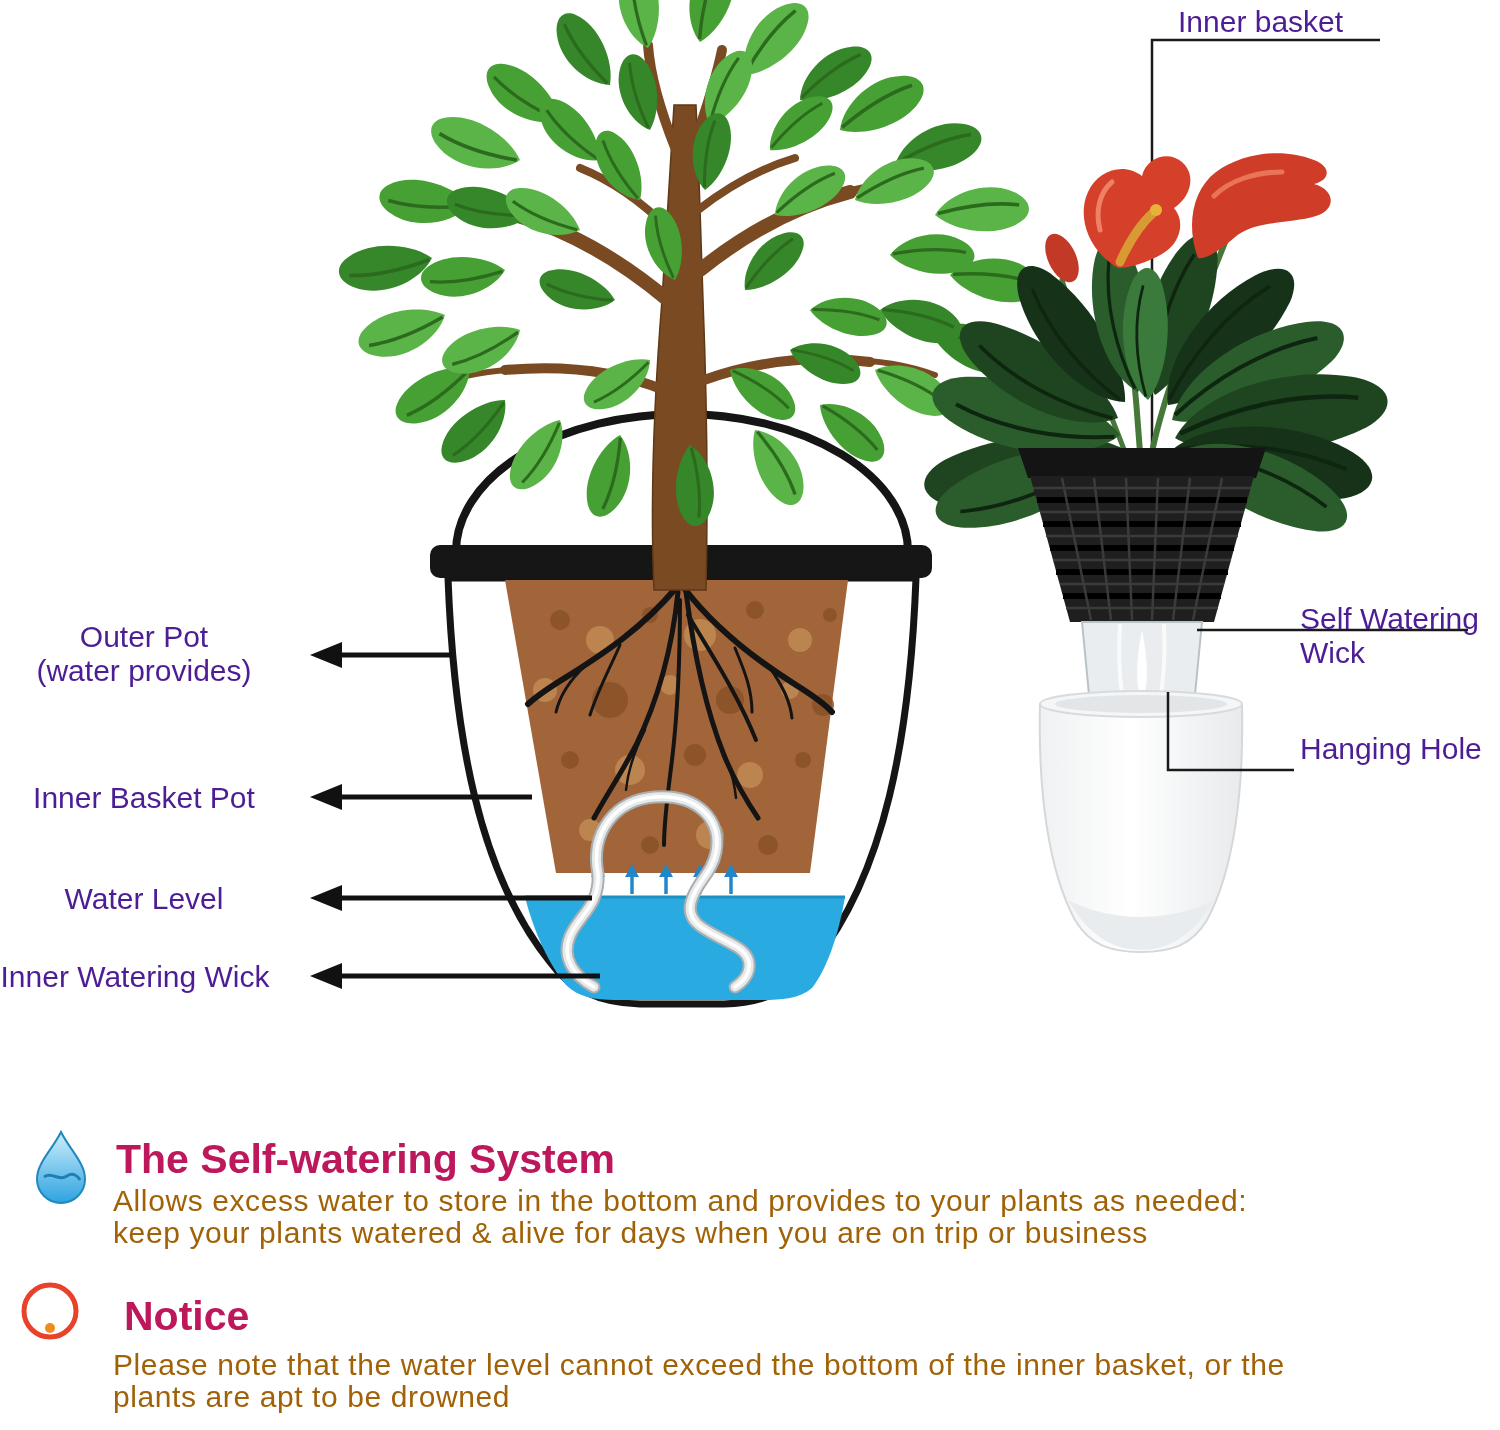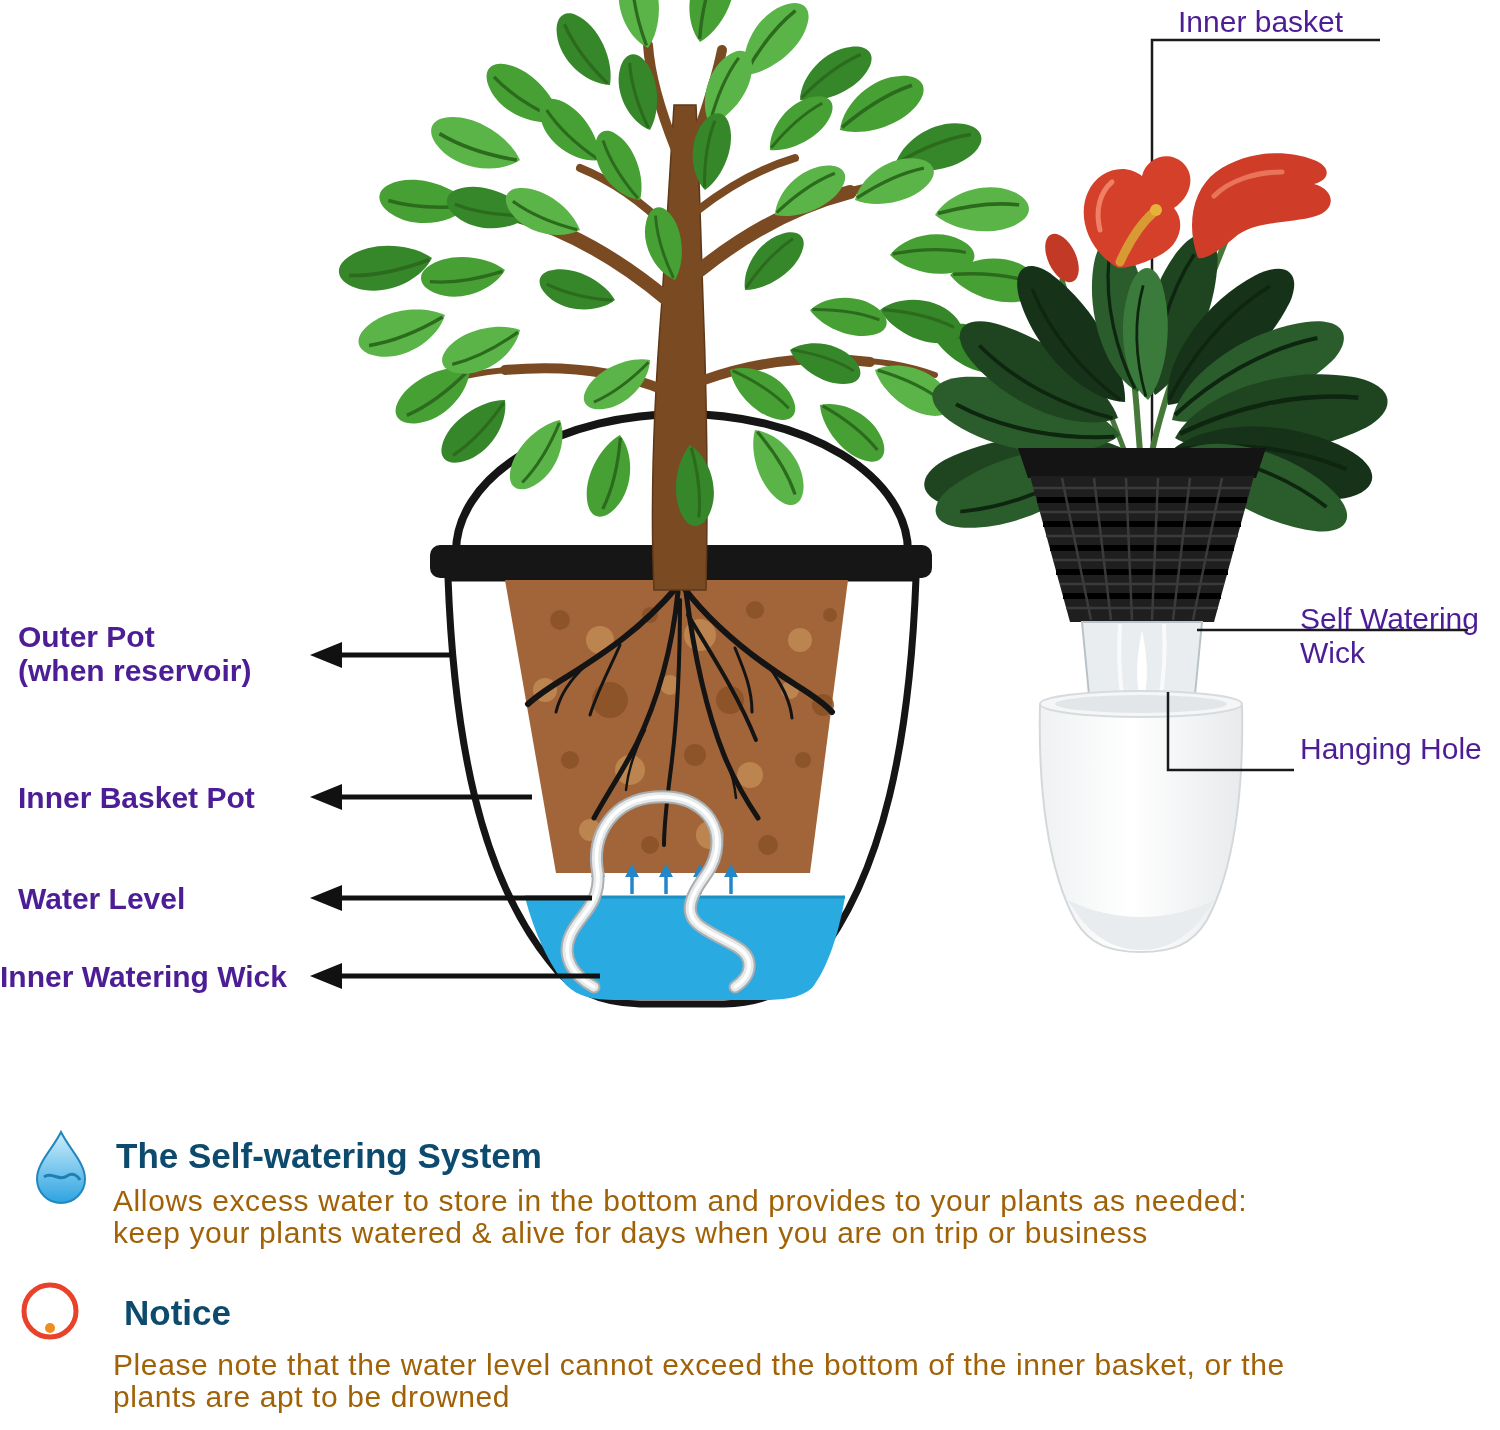--- a/index.html
+++ b/index.html
@@ -8,22 +8,22 @@
     font-family:"Liberation Sans", sans-serif;color:#1c1c1c;overflow:hidden;
   }
   svg.canvas{position:absolute;left:0;top:0;}
   .outline{stroke:#151515;stroke-width:8;fill:none;}
   .potbody{stroke:#151515;stroke-width:7;fill:#ffffff;}
   .root{stroke:#141414;fill:none;stroke-linecap:round;}
   .branch{stroke:#7a4a22;fill:none;stroke-linecap:round;}
   .callout{stroke:#1a1a1a;stroke-width:2.5;fill:none;}
   .arrowline{stroke:#111111;stroke-width:5;}
   .lbl{position:absolute;font-size:30px;line-height:34px;color:#4c1d95;white-space:nowrap;}
-  .lbl.r{text-align:left;font-weight:bold;}
-  .h1{position:absolute;font-size:35px;font-weight:bold;color:#0c4a6e;white-space:nowrap;text-align:center;}
+  .lbl.r{text-align:center;}
+  .h1{position:absolute;font-size:41px;font-weight:bold;color:#be185d;white-space:nowrap;text-align:center;}
   .body-line{position:absolute;font-size:30px;color:#a16207;letter-spacing:0.6px;white-space:nowrap;}
 </style>
 </head>
 <body>
 
 <svg class="canvas" width="1500" height="1430" viewBox="0 0 1500 1430">
   <defs>
     <g id="leaf">
       <path d="M0 0 C10 -16 36 -24 54 -16 C66 -11 68 -2 60 4 C44 16 14 12 0 0 Z"></path>
       <path d="M2 -1 C20 -6 40 -9 58 -7" fill="none" stroke="#2c6b1d" stroke-width="2.5"></path>
@@ -287,21 +287,21 @@
 
   <g>
     <circle cx="50" cy="1311" r="26" fill="#ffffff" stroke="#e8432a" stroke-width="5"></circle>
     <line x1="50" y1="1296" x2="50" y2="1317" stroke="url(#og)" stroke-width="9" stroke-linecap="round"></line>
     <circle cx="50" cy="1328" r="5" fill="#f08c1e"></circle>
   </g>
 </svg>
 
 <div class="lbl r" style="left:18px;top:620px;width:252px;">
   <div>Outer Pot</div>
-  <div>(when reservoir)</div>
+  <div>(water provides)</div>
 </div>
 
 <div class="lbl r" style="left:18px;top:781px;width:252px;">Inner Basket Pot</div>
 
 <div class="lbl r" style="left:18px;top:882px;width:252px;">Water Level</div>
 
 <div class="lbl r" style="left:0px;top:960px;width:270px;">Inner Watering Wick</div>
 
 <div class="lbl" style="left:1178px;top:5px;">Inner basket</div>
 

